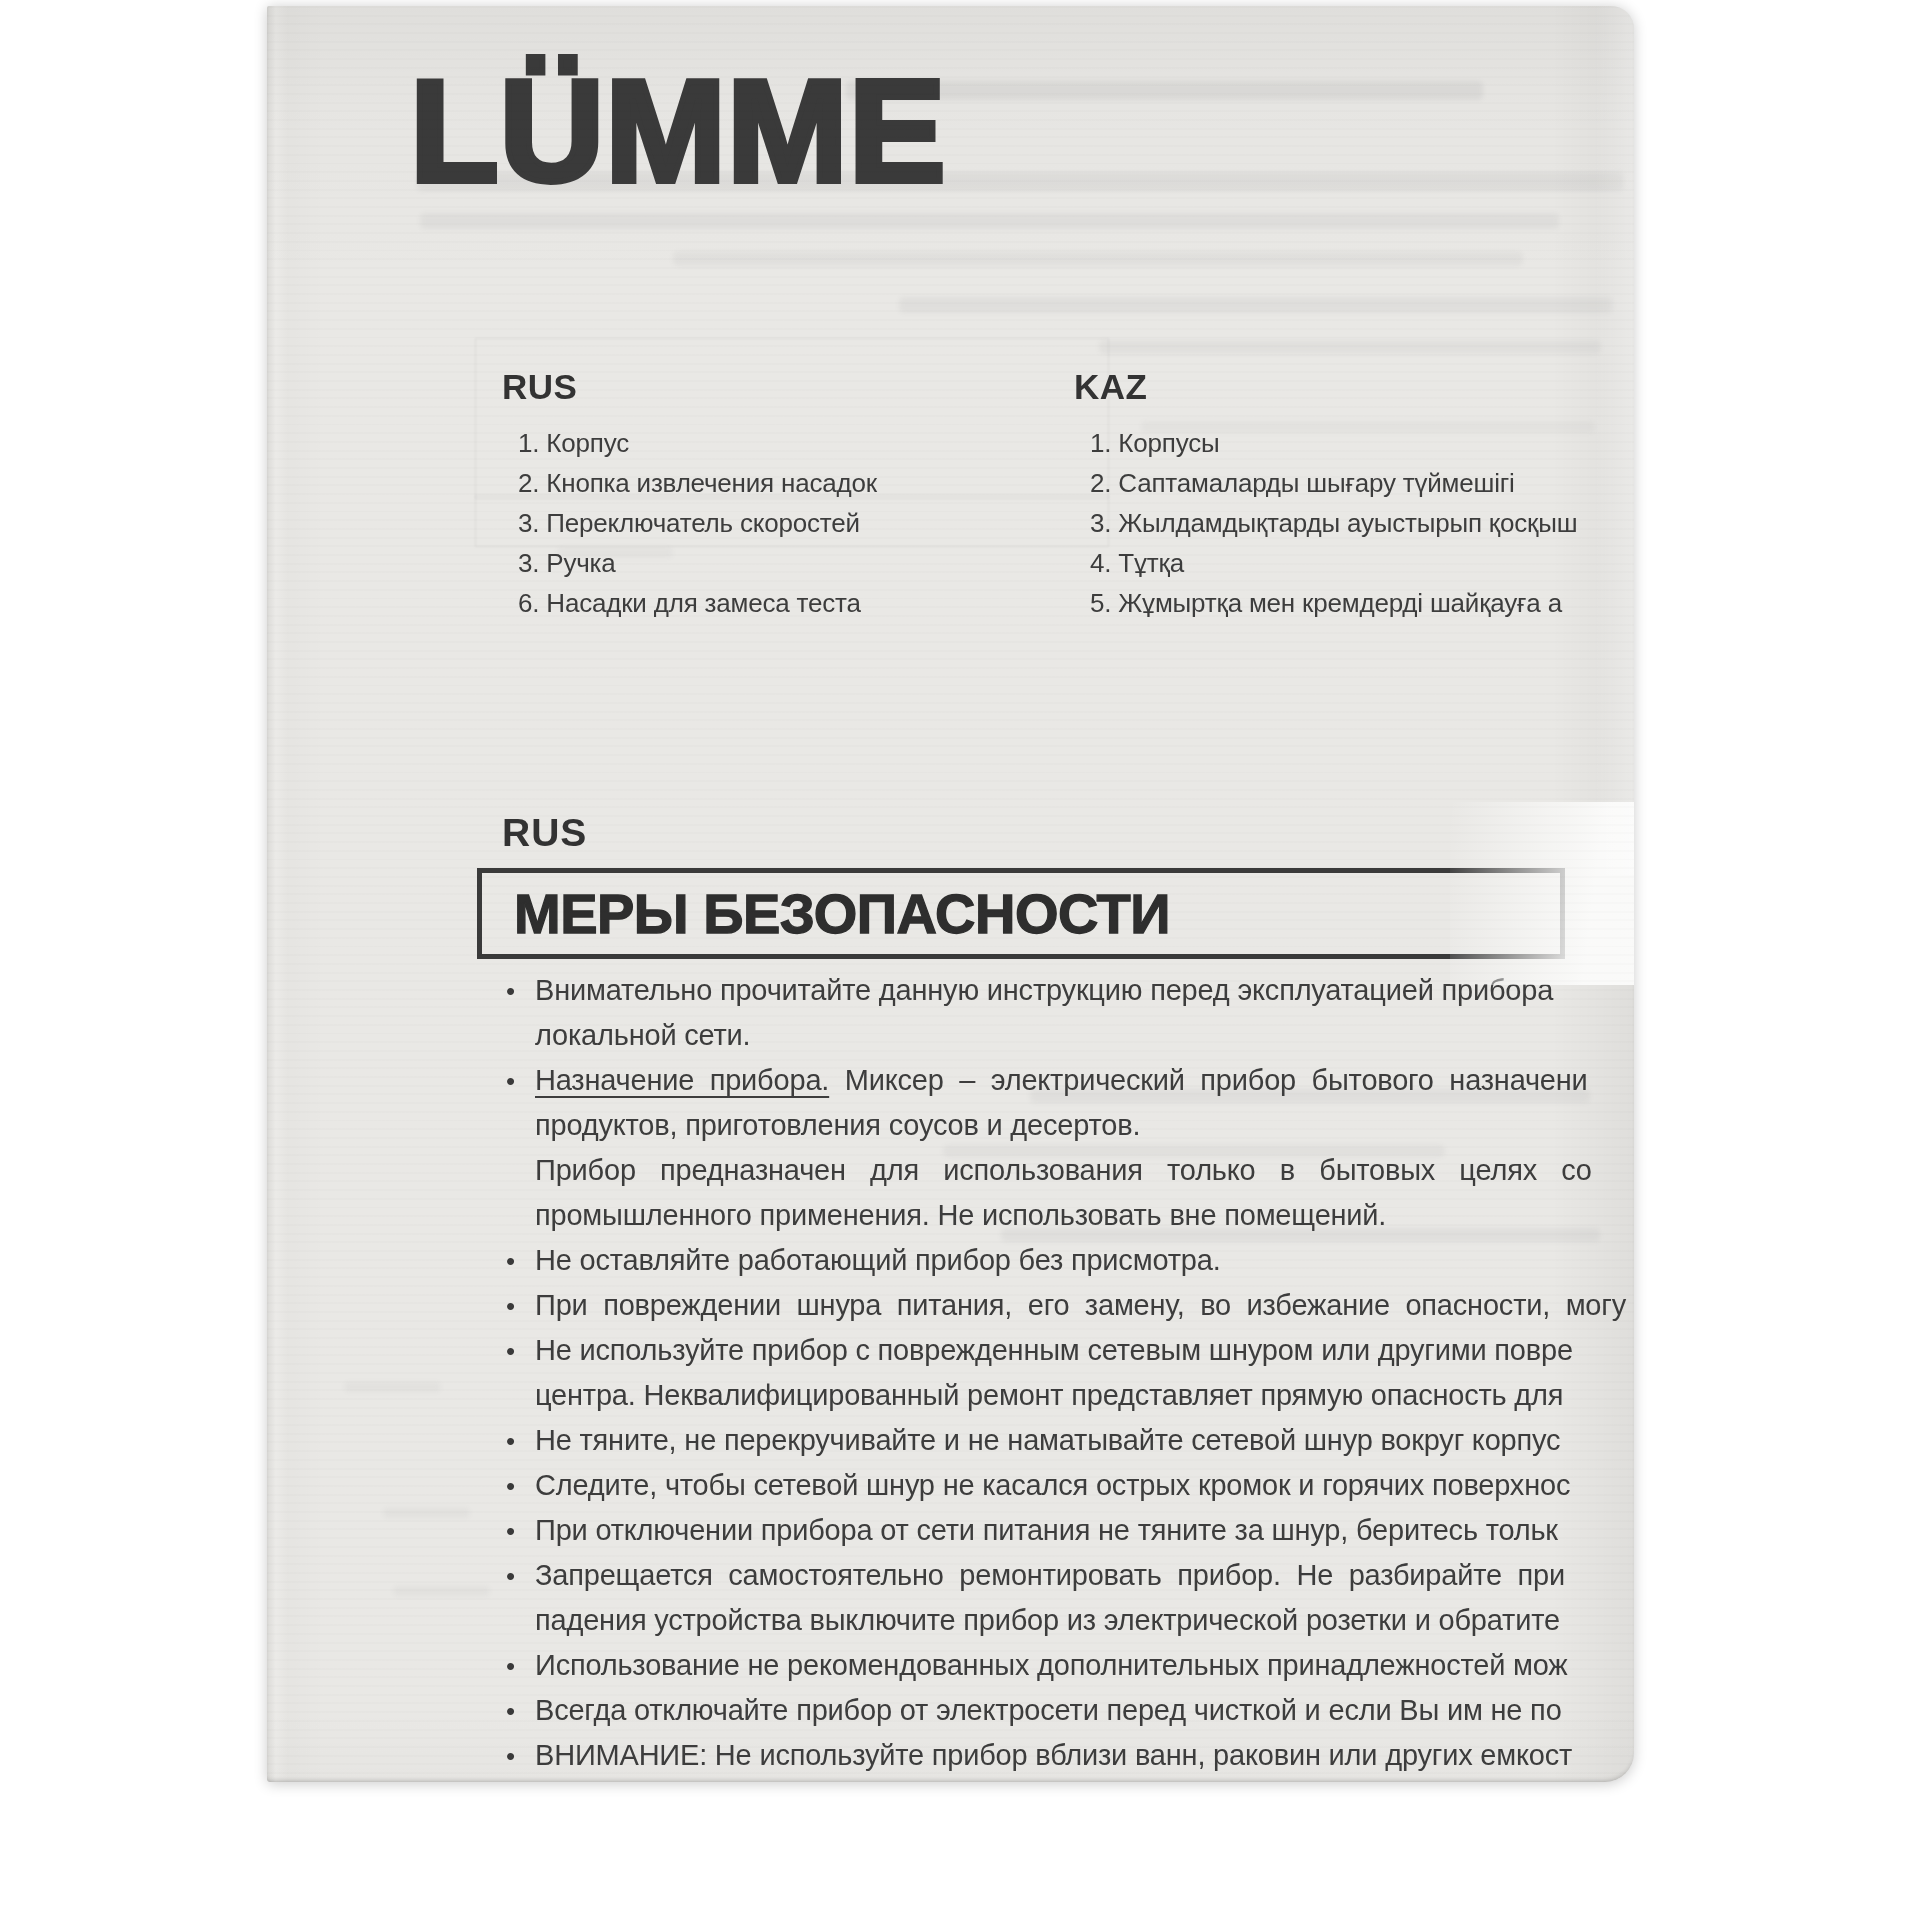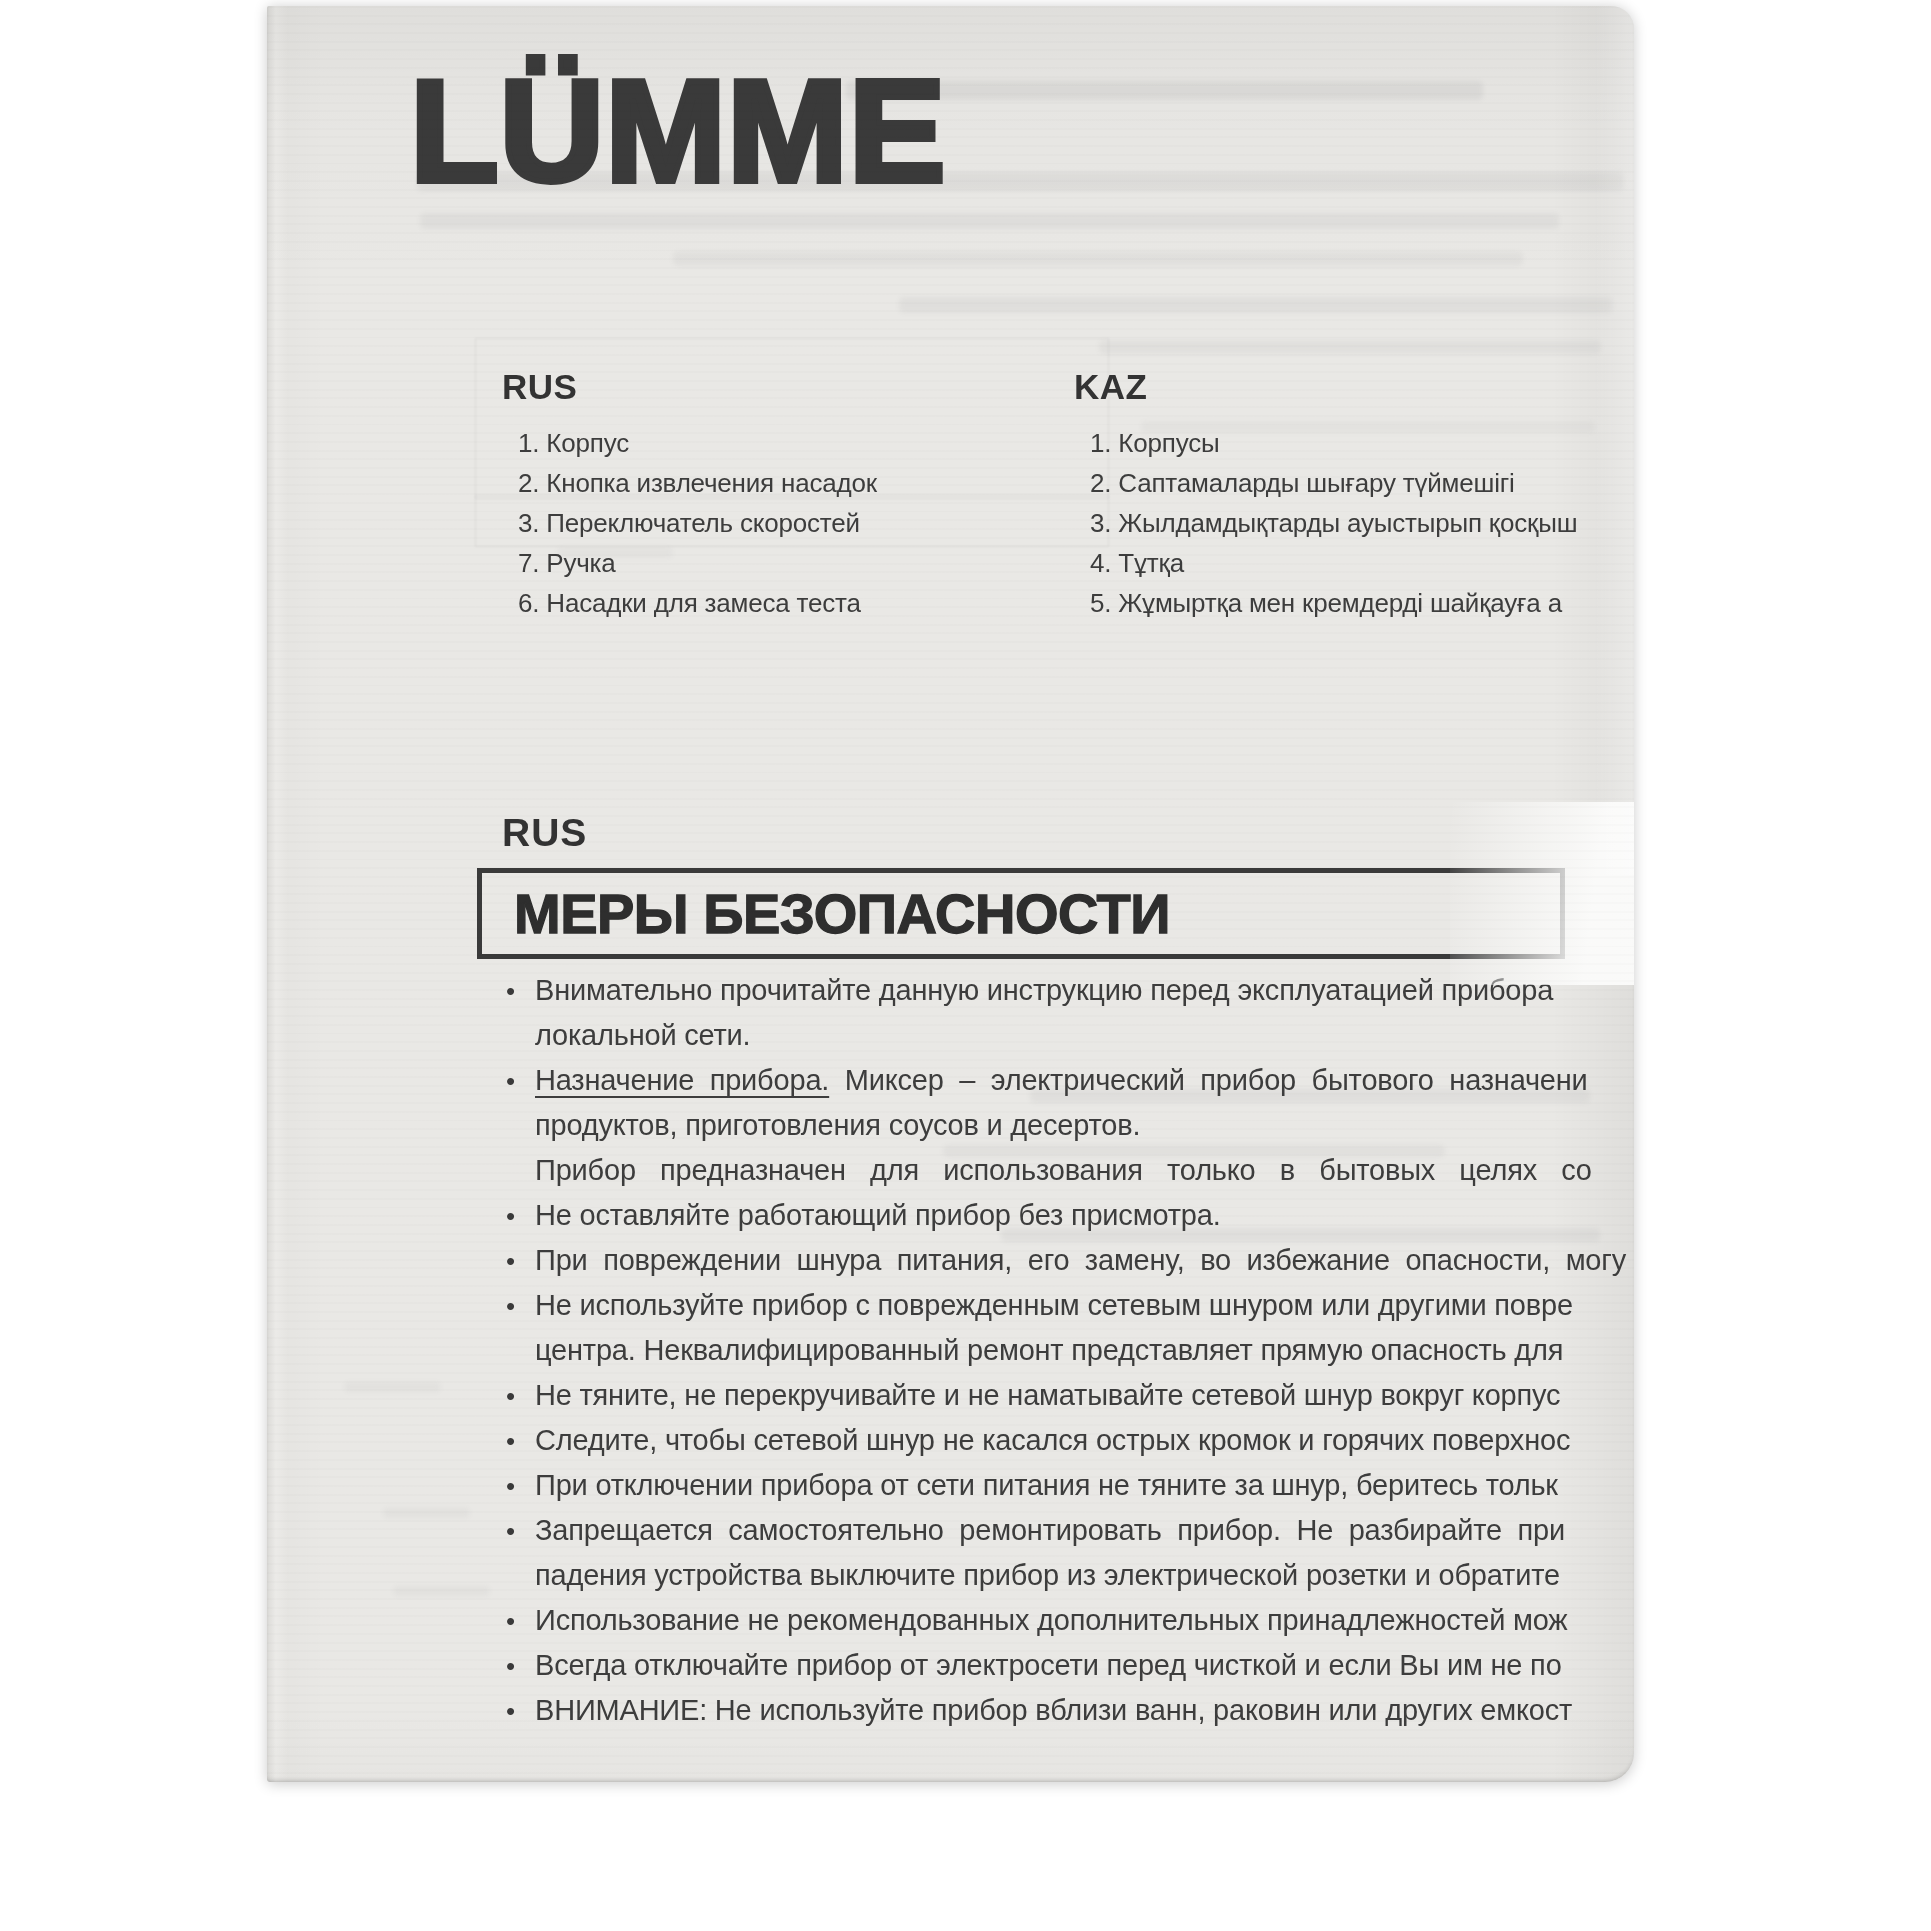--- a/index.html
+++ b/index.html
@@ -89,21 +89,21 @@
     </div>
 
   <div class="logo">LÜMME</div>
 
   <section class="parts parts-rus">
     <h2>RUS</h2>
     <ol id="rus-items">
         <li>1. Корпус</li>
         <li>2. Кнопка извлечения насадок</li>
         <li>3. Переключатель скоростей</li>
-        <li>7. Ручка</li>
+        <li>3. Ручка</li>
         <li>6. Насадки для замеса теста</li>
       </ol>
   </section>
 
   <section class="parts parts-kaz">
     <h2>KAZ</h2>
     <ol id="kaz-items">
         <li>1. Корпусы</li>
         <li>2. Саптамаларды шығару түймешігі</li>
         <li>3. Жылдамдықтарды ауыстырып қосқыш</li>
@@ -117,20 +117,21 @@
   <div class="safety-box">
     <h1>МЕРЫ БЕЗОПАСНОСТИ</h1>
   </div>
 
   <div class="bullets" id="bullets">
       <div class="line"><span class="dot">•</span><span>Внимательно прочитайте данную инструкцию перед эксплуатацией прибора</span></div>
       <div class="line cont"><span>локальной сети.</span></div>
       <div class="line w1"><span class="dot">•</span><span><span class="u">Назначение прибора.</span> Миксер – электрический прибор бытового назначени</span></div>
       <div class="line cont"><span>продуктов, приготовления соусов и десертов.</span></div>
       <div class="line cont w2"><span>Прибор предназначен для использования только в бытовых целях со</span></div>
+      <div class="line cont"><span>промышленного применения. Не использовать вне помещений.</span></div>
       <div class="line"><span class="dot">•</span><span>Не оставляйте работающий прибор без присмотра.</span></div>
       <div class="line w1"><span class="dot">•</span><span>При повреждении шнура питания, его замену, во избежание опасности, могу</span></div>
       <div class="line"><span class="dot">•</span><span>Не используйте прибор с поврежденным сетевым шнуром или другими повре</span></div>
       <div class="line cont"><span>центра. Неквалифицированный ремонт представляет прямую опасность для</span></div>
       <div class="line"><span class="dot">•</span><span>Не тяните, не перекручивайте и не наматывайте сетевой шнур вокруг корпус</span></div>
       <div class="line"><span class="dot">•</span><span>Следите, чтобы сетевой шнур не касался острых кромок и горячих поверхнос</span></div>
       <div class="line"><span class="dot">•</span><span>При отключении прибора от сети питания не тяните за шнур, беритесь тольк</span></div>
       <div class="line w1"><span class="dot">•</span><span>Запрещается самостоятельно ремонтировать прибор. Не разбирайте при</span></div>
       <div class="line cont"><span>падения устройства выключите прибор из электрической розетки и обратите</span></div>
       <div class="line"><span class="dot">•</span><span>Использование не рекомендованных дополнительных принадлежностей мож</span></div>

